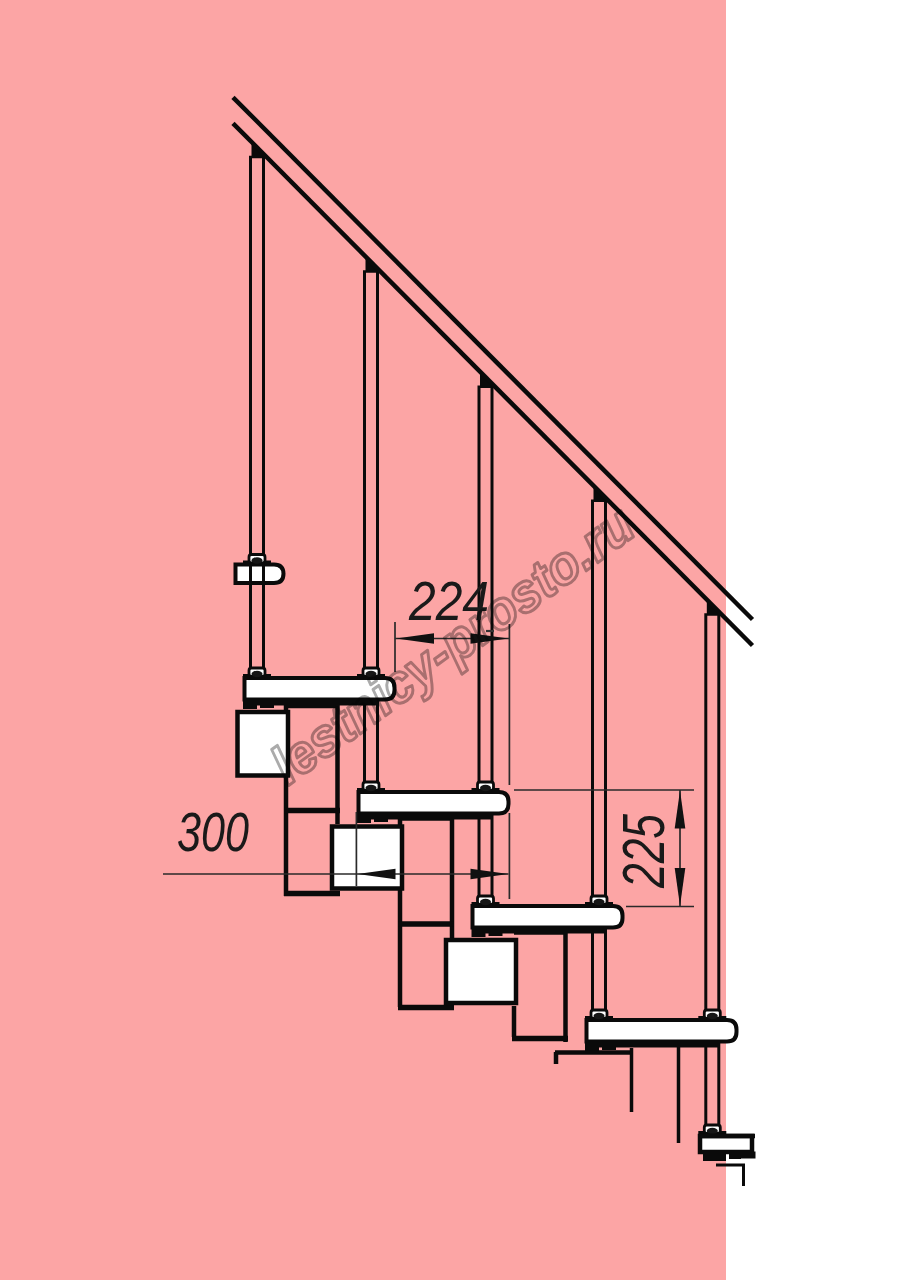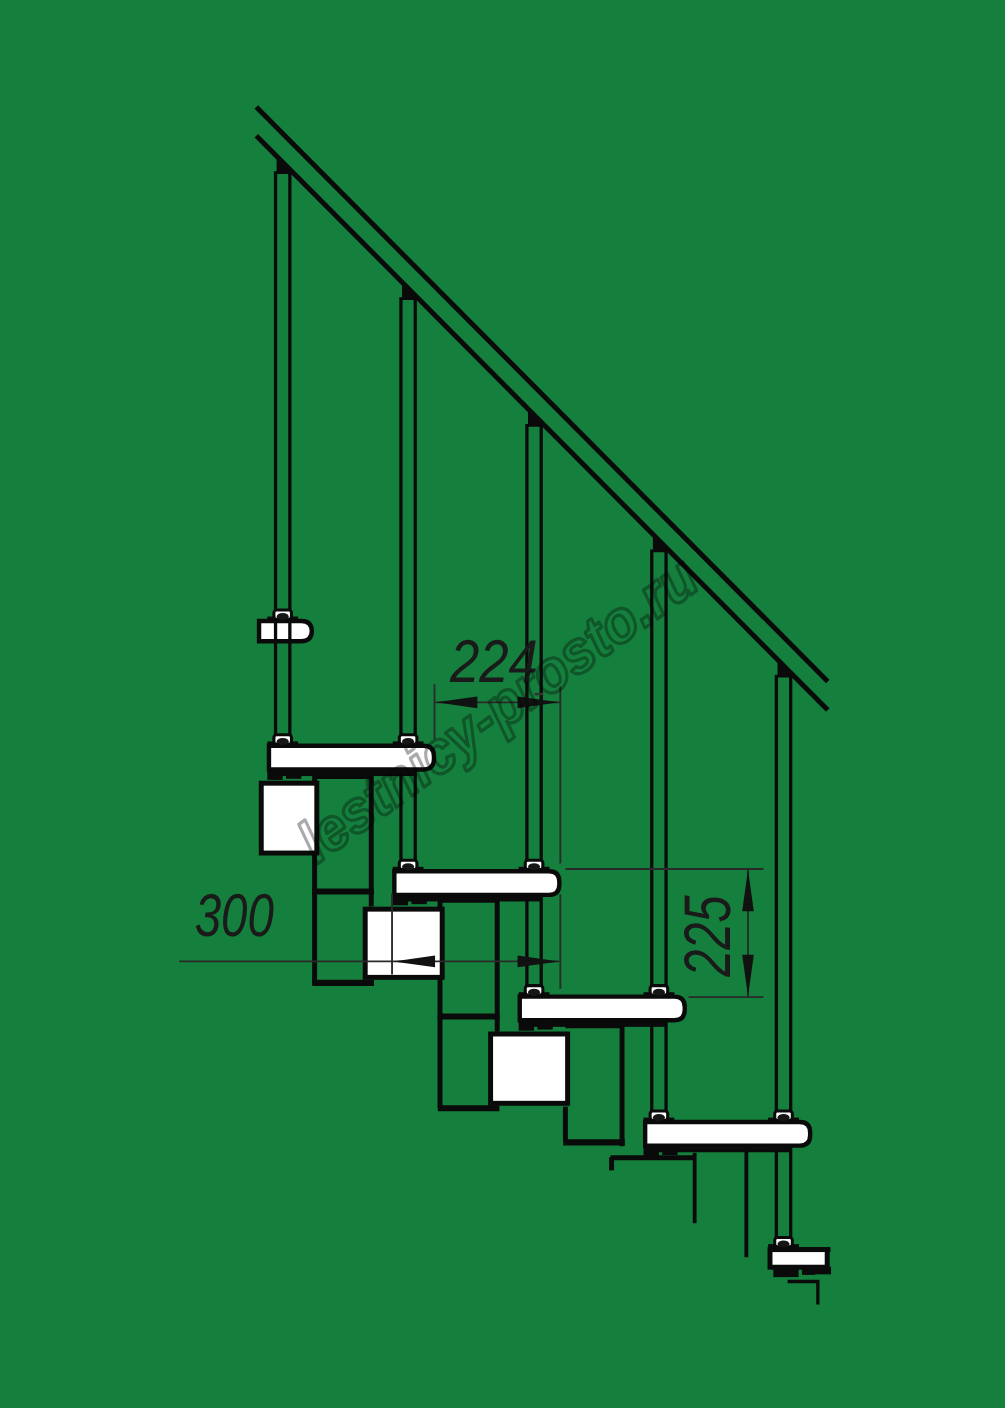--- a/index.html
+++ b/index.html
@@ -1,16 +1,16 @@
 <!DOCTYPE html>
 <html><head>
 <meta charset="utf-8">
 <style>
   html,body { margin:0; padding:0; background:#ffffff; }
-  .page { width:914px; height:1280px; position:relative; background:#15803d; }
+  .page { width:726px; height:1280px; position:relative; background:#fca5a5; }
   svg { display:block; }
   .t   { stroke:#0a0a0a; stroke-width:4.5; fill:none; }
   .tm  { stroke:#0a0a0a; stroke-width:3.5; fill:none; }
   .tk  { stroke:#0a0a0a; stroke-width:5.5; fill:none; }
   .b   { stroke:#0a0a0a; stroke-width:3; fill:none; }
   .box { stroke:#0a0a0a; stroke-width:4.5; fill:#ffffff; }
   .tread { stroke:#0a0a0a; stroke-width:4; fill:#ffffff; }
   .collar { stroke:#0a0a0a; stroke-width:2.8; fill:#ffffff; }
   .rail { stroke:#0a0a0a; stroke-width:4.5; fill:none; }
   .d   { stroke:#2a2a2a; stroke-width:1.7; fill:none; }

